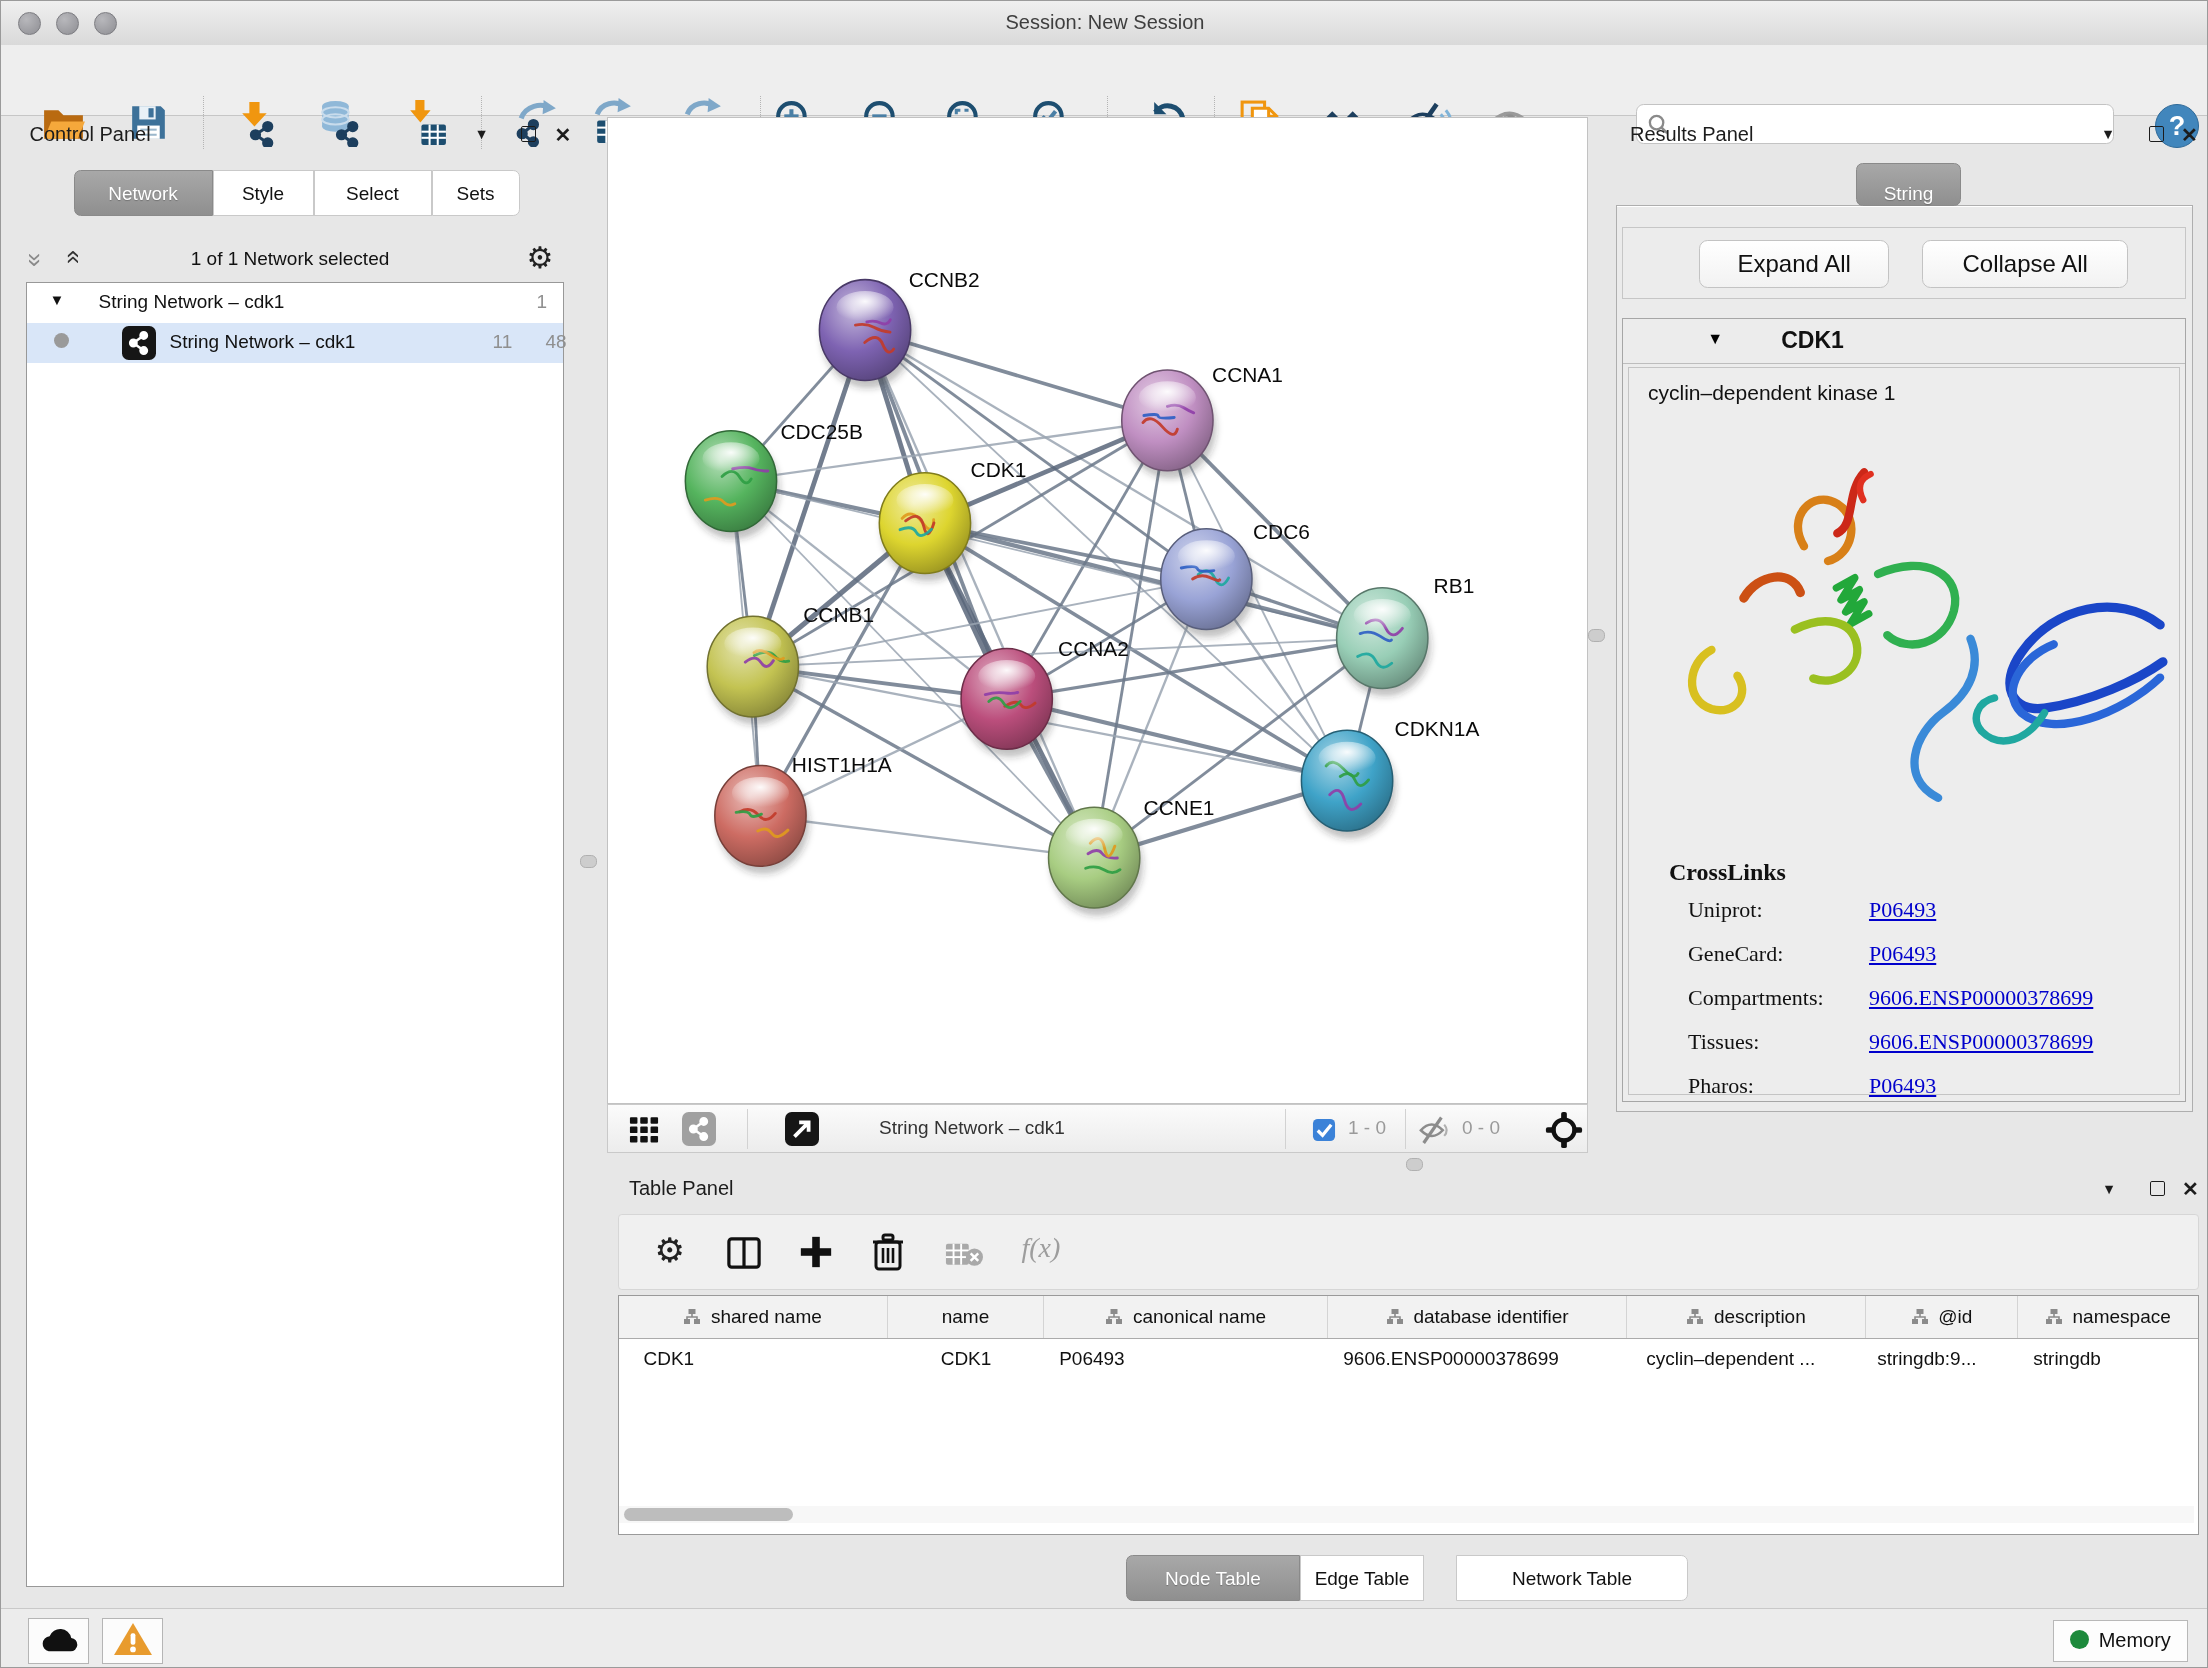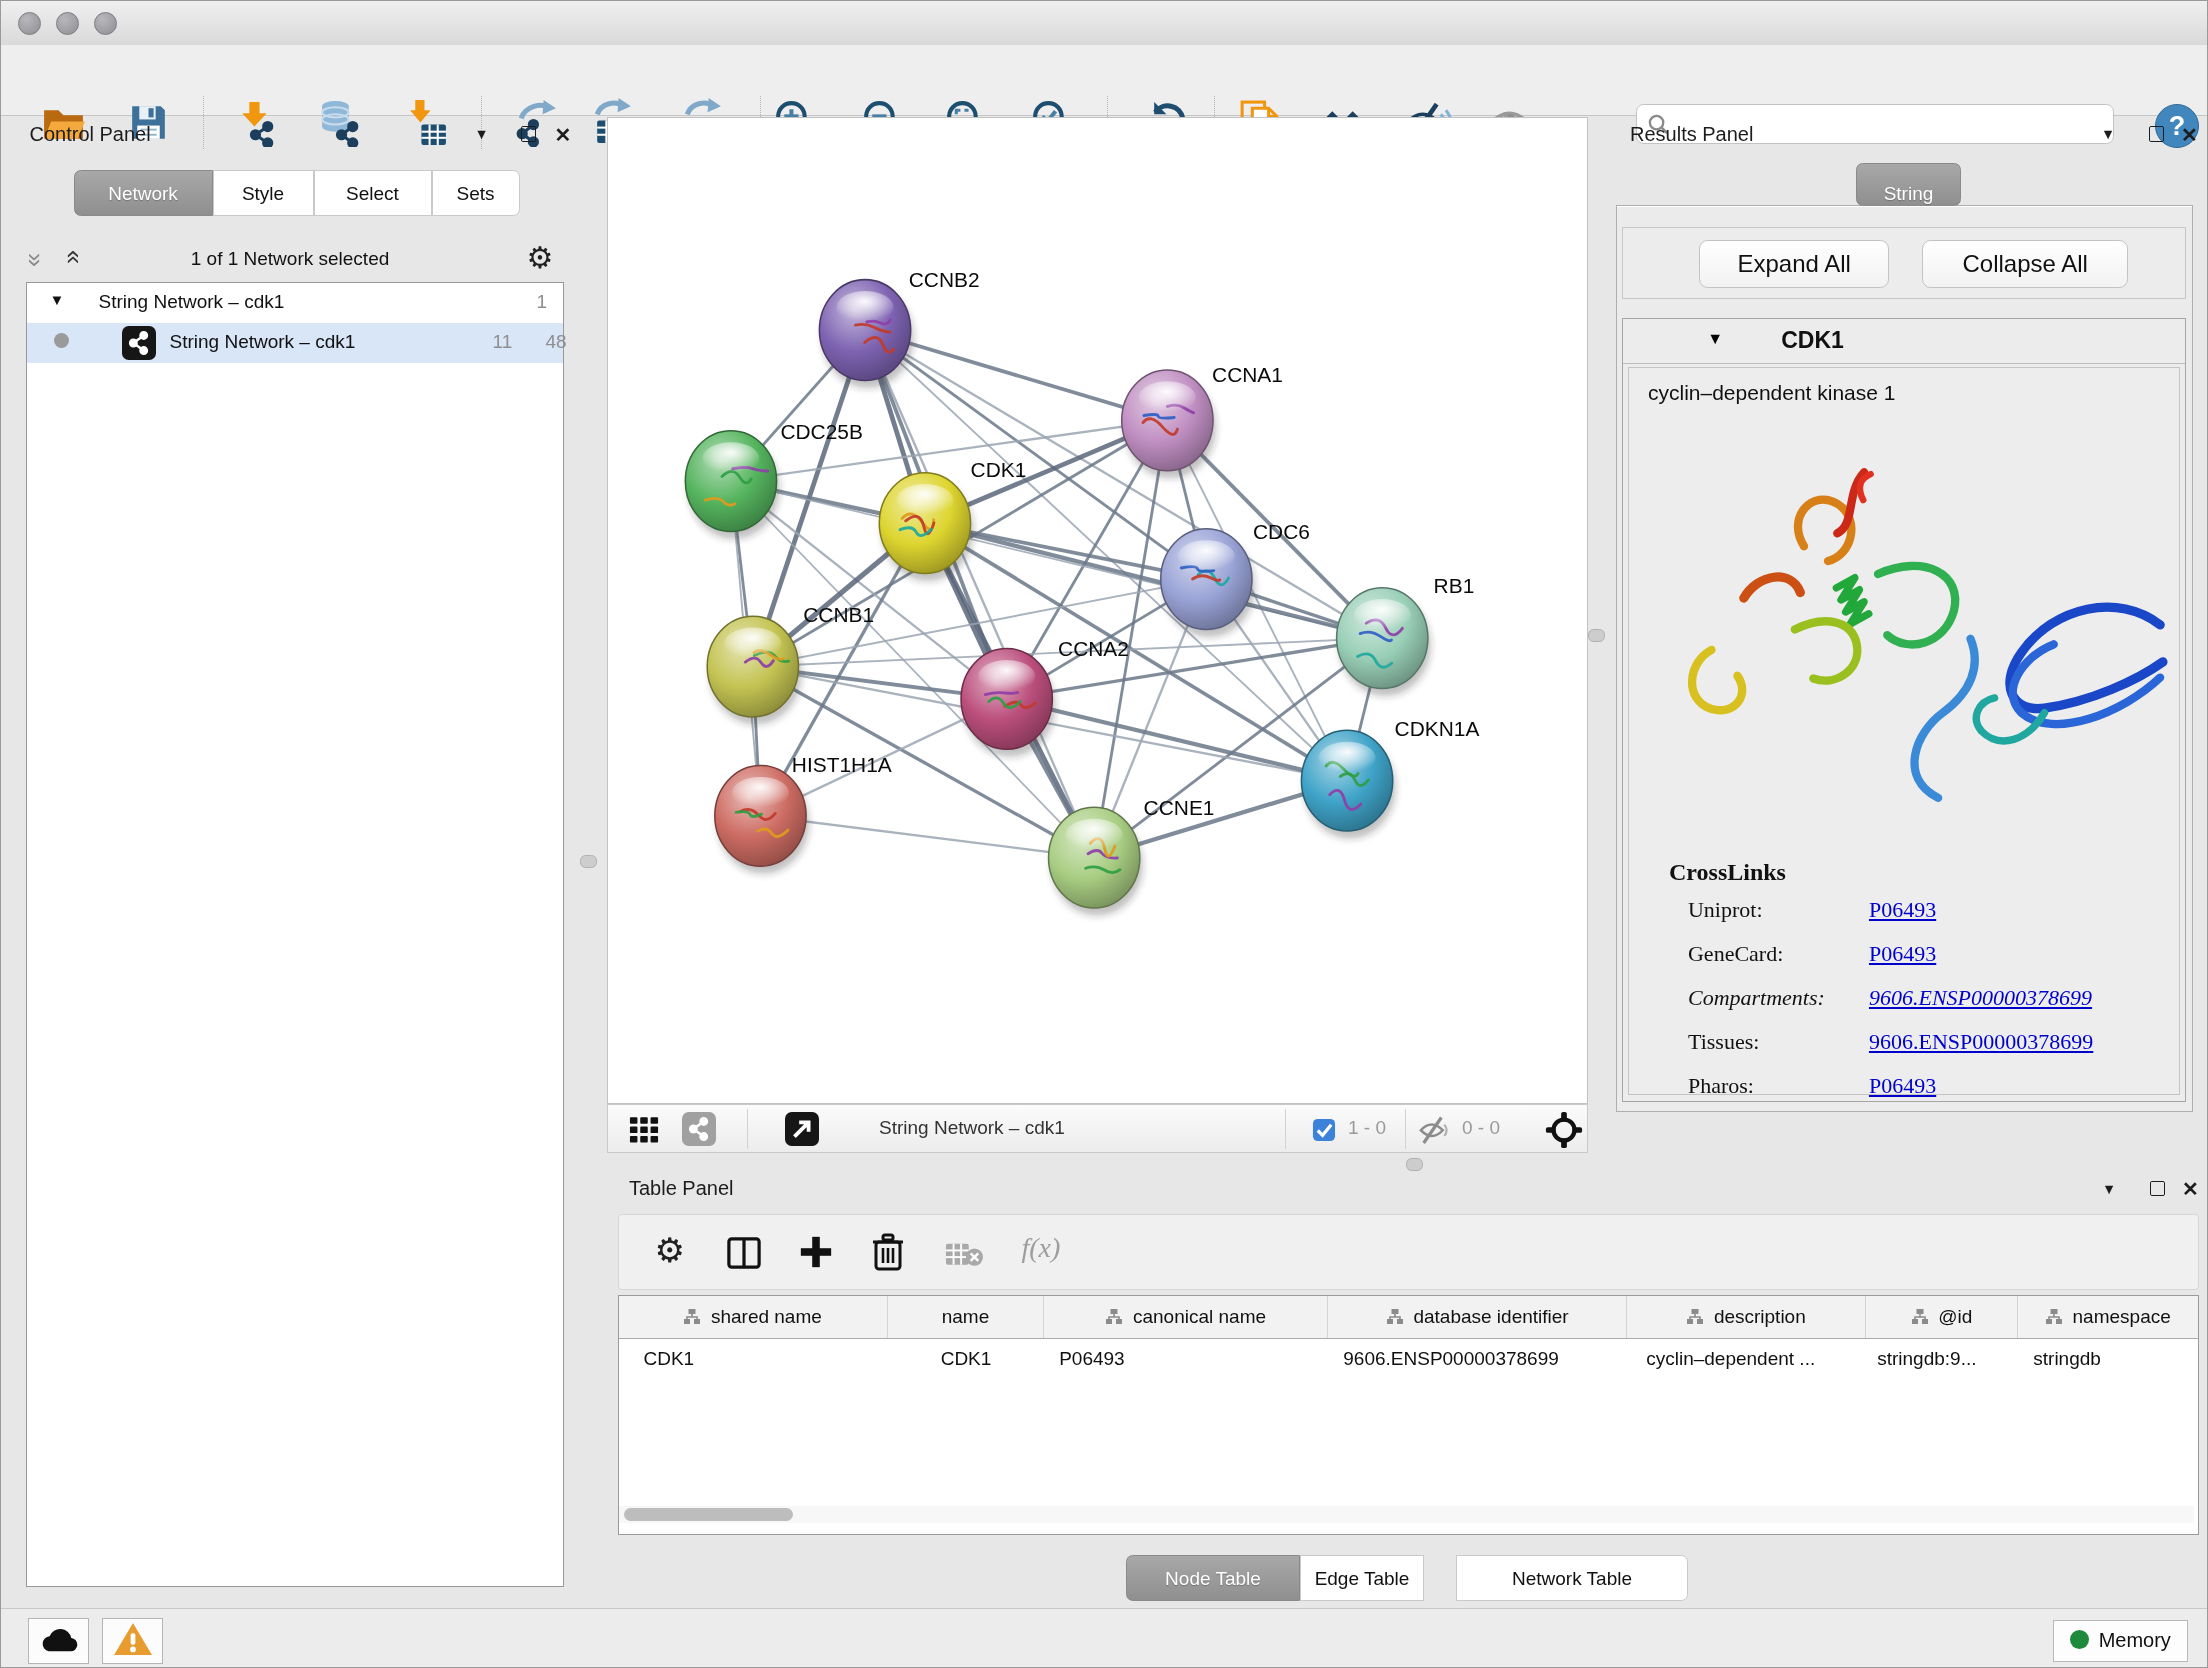--- a/index.html
+++ b/index.html
@@ -78,20 +78,21 @@
 </style>
 </head>
 <body>
 
 <div class="app">
 
   <div class="titlebar">
     <div class="tl" style="left:17px"></div>
     <div class="tl" style="left:55px"></div>
     <div class="tl" style="left:93px"></div>
+    <div class="win-title">Session: New Session</div>
   </div>
 
   <div class="toolbar">
     <div class="tbtn" style="left:63px">
       <svg viewBox="0 0 48 48">
           <path d="M5 12h14l5 5h19v23H5z" fill="#b96a10"></path>
           <path d="M5 40l7-17h33l-7 17z" fill="#f5a83b"></path>
         </svg>
     </div>
     <div class="tbtn" style="left:148px">
@@ -630,21 +631,21 @@
               <path d="M225 40 C205 62 216 96 196 106" stroke="#cc2818" stroke-width="9"></path>
               <path d="M232 42 q-18 8 -8 28" stroke="#e03020" stroke-width="7"></path>
             </g>
           </svg>
 
           <div class="crosslinks">
             <div class="cl-title" style="position:absolute;left:40px;top:491px;">CrossLinks</div>
             <div style="position:absolute;left:59px;top:529px;width:495px;">
               <div style="position:relative;height:44px;"><span class="cl-label">Uniprot:</span><span class="cl-link" style="position:absolute;left:181px;">P06493</span></div>
               <div style="position:relative;height:44px;"><span class="cl-label">GeneCard:</span><span class="cl-link" style="position:absolute;left:181px;">P06493</span></div>
-              <div style="position:relative;height:44px;font-style:italic;"><span class="cl-label">Compartments:</span><span class="cl-link" style="position:absolute;left:181px;">9606.ENSP00000378699</span></div>
+              <div style="position:relative;height:44px;"><span class="cl-label">Compartments:</span><span class="cl-link" style="position:absolute;left:181px;">9606.ENSP00000378699</span></div>
               <div style="position:relative;height:44px;"><span class="cl-label">Tissues:</span><span class="cl-link" style="position:absolute;left:181px;">9606.ENSP00000378699</span></div>
               <div style="position:relative;height:44px;"><span class="cl-label">Pharos:</span><span class="cl-link" style="position:absolute;left:181px;">P06493</span></div>
             </div>
           </div>
         </div>
       </div>
     </div>
   </div>
 
   <div class="table-panel">

